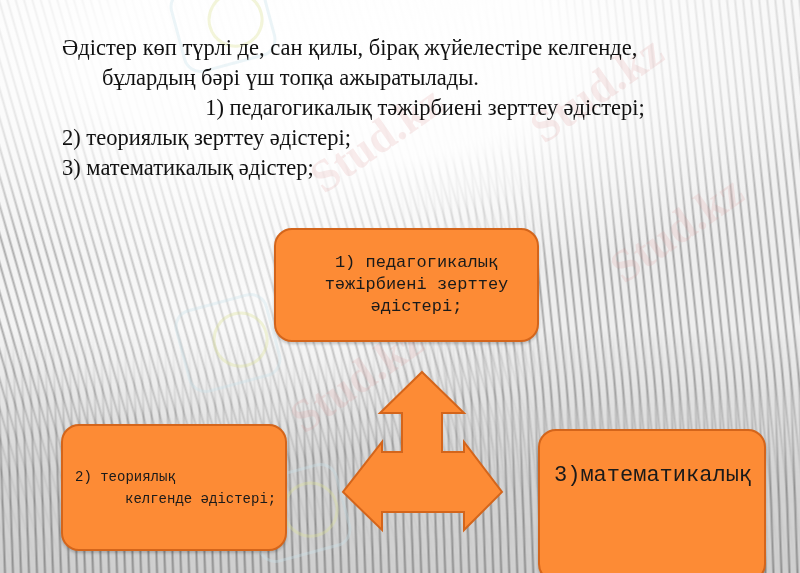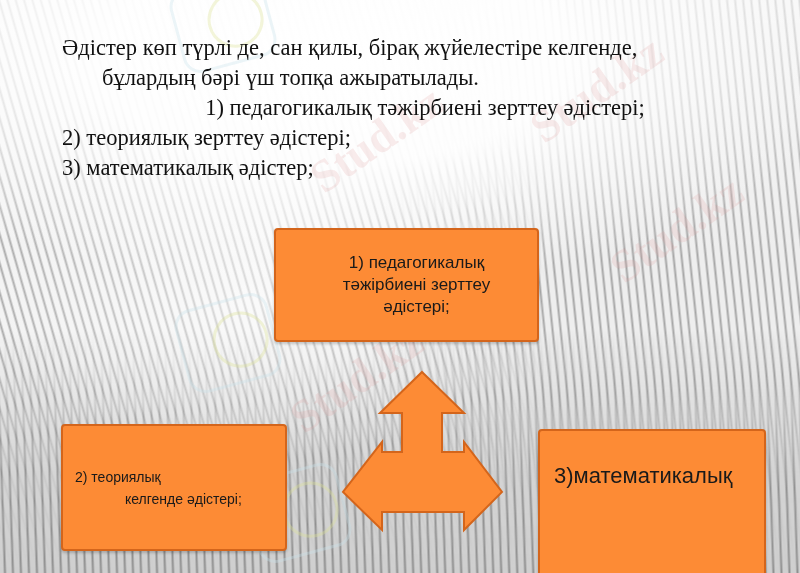--- a/index.html
+++ b/index.html
@@ -47,22 +47,22 @@
     }
     .text-block {
       position: absolute; left: 62px; top: 33px; width: 720px;
       font-size: 22.5px; line-height: 30px; color: #111;
     }
     .text-block .line { display: block; white-space: nowrap; }
     .text-block .indent { padding-left: 40px; }
     .text-block .indent-s { padding-left: 6px; text-align: center; }
     .box {
       position: absolute; background: #fd8b35; border: 2px solid #d4651b;
-      border-radius: 4px; box-sizing: border-box; color: #1a1a1a;
-      font-family: Liberation Sans, sans-serif;
+      border-radius: 18px; box-sizing: border-box; color: #1a1a1a;
+      font-family: Liberation Mono, monospace;
       box-shadow: 0 2px 3px rgba(0,0,0,0.2);
     }
     .box-top { left: 274px; top: 228px; width: 265px; height: 114px; font-size: 17px; line-height: 22px; text-align: center; padding-top: 22px; padding-left: 20px; }
     .box-left { left: 61px; top: 424px; width: 226px; height: 127px; font-size: 14px; line-height: 22px; padding-top: 40px; padding-left: 12px; }
     .box-left .l2 { padding-left: 50px; display: block; }
     .box-left .l1 { display: block; }
     .box-right { left: 538px; top: 429px; width: 228px; height: 153px; font-size: 22px; line-height: 30px; padding-top: 30px; padding-left: 14px; }
     .box-right .l1 { display: block; }
     .box-right .l2 { display: block; padding-left: 32px; }
     .arrow { position: absolute; left: 340px; top: 370px; width: 165px; height: 165px; }

